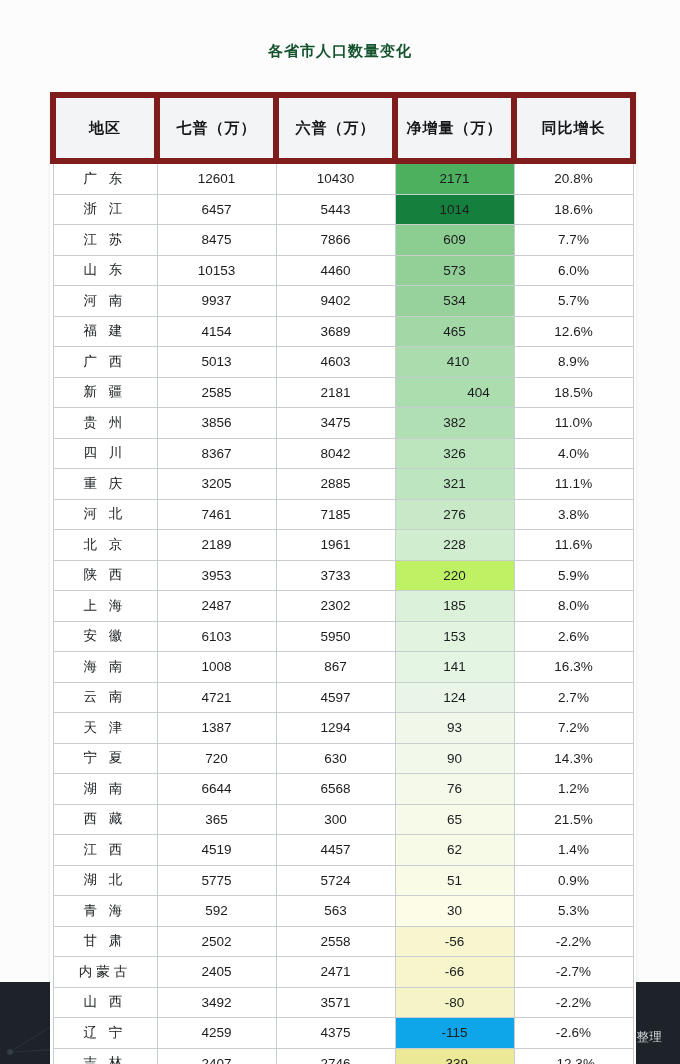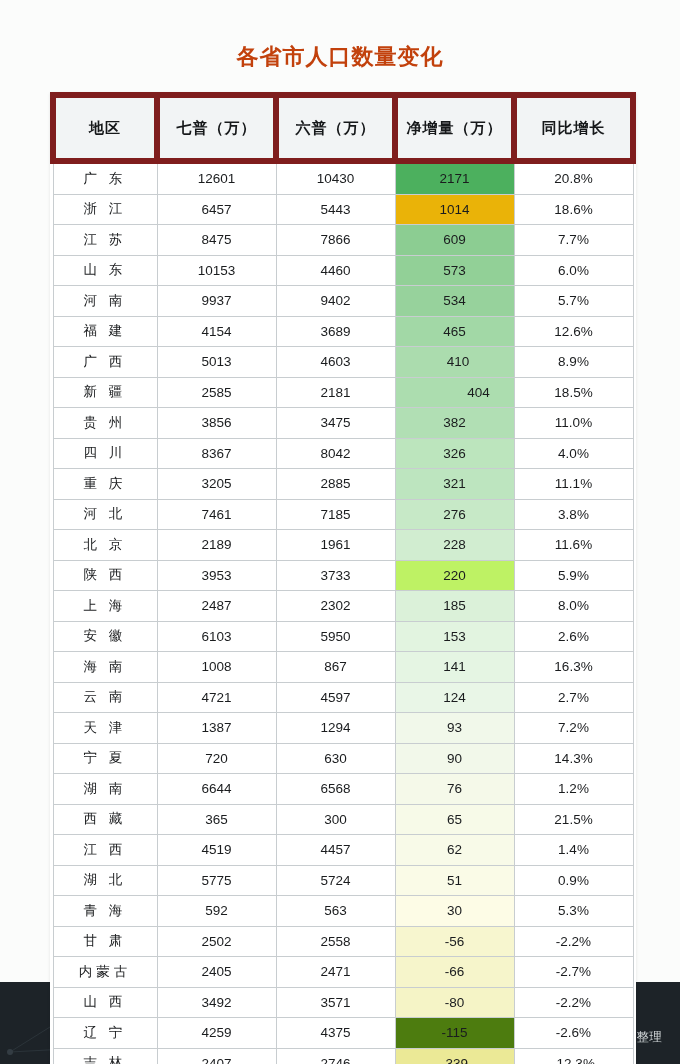--- a/index.html
+++ b/index.html
@@ -42,23 +42,23 @@
     color: #cfd4d6;
     font-size: 12.5px;
     letter-spacing: 0.3px;
   }
   .title {
     position: absolute;
     top: 42px;
     left: 0;
     width: 680px;
     text-align: center;
-    font-size: 22px;
+    font-size: 15px;
     font-weight: bold;
-    color: #c2410c;
+    color: #14532d;
     letter-spacing: 1px;
   }
   .table-wrap {
     position: absolute;
     top: 92px;
     left: 50px;
     width: 580px;
   }
   table.data {
     border-collapse: collapse;
@@ -154,21 +154,21 @@
             <td class="region">广 东</td>
             <td>12601</td>
             <td>10430</td>
             <td class="delta" style="background: rgb(76, 176, 94);">2171</td>
             <td>20.8%</td>
           </tr>
           <tr>
             <td class="region">浙 江</td>
             <td>6457</td>
             <td>5443</td>
-            <td class="delta" style="background: #eab308;">1014</td>
+            <td class="delta" style="background: #15803d;">1014</td>
             <td>18.6%</td>
           </tr>
           <tr>
             <td class="region">江 苏</td>
             <td>8475</td>
             <td>7866</td>
             <td class="delta" style="background: rgb(140, 205, 146);">609</td>
             <td>7.7%</td>
           </tr>
           <tr>
@@ -343,21 +343,21 @@
             <td class="region">山 西</td>
             <td>3492</td>
             <td>3571</td>
             <td class="delta" style="background: rgb(245, 244, 198);">-80</td>
             <td>-2.2%</td>
           </tr>
           <tr>
             <td class="region">辽 宁</td>
             <td>4259</td>
             <td>4375</td>
-            <td class="delta" style="background: #4d7c0f;">-115</td>
+            <td class="delta" style="background: #0ea5e9;">-115</td>
             <td>-2.6%</td>
           </tr>
           <tr>
             <td class="region">吉 林</td>
             <td>2407</td>
             <td>2746</td>
             <td class="delta" style="background: rgb(235, 233, 150);">-339</td>
             <td>-12.3%</td>
           </tr>
         </tbody>

